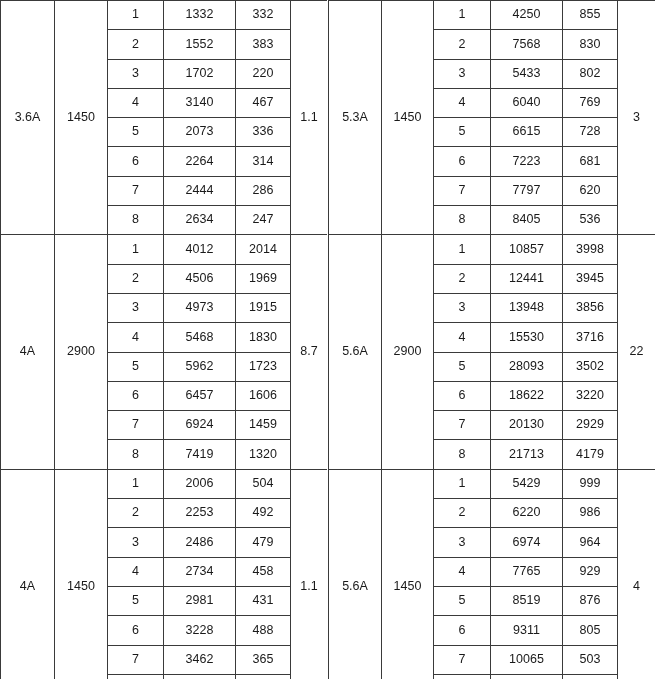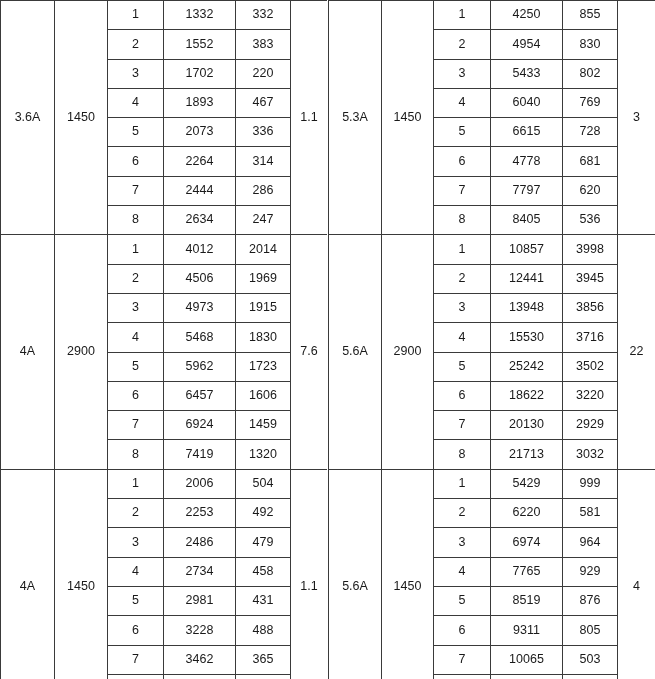--- a/index.html
+++ b/index.html
@@ -92,21 +92,21 @@
             <td>1552</td>
             <td>383</td>
           </tr>
           <tr>
             <td>3</td>
             <td>1702</td>
             <td>220</td>
           </tr>
           <tr>
             <td>4</td>
-            <td>1893</td>
+            <td>3140</td>
             <td>467</td>
           </tr>
           <tr>
             <td>5</td>
             <td>2073</td>
             <td>336</td>
           </tr>
           <tr>
             <td>6</td>
             <td>2264</td>
@@ -121,21 +121,21 @@
             <td>8</td>
             <td>2634</td>
             <td>247</td>
           </tr>
           <tr class="block-sep">
             <td rowspan="8">4A</td>
             <td rowspan="8">2900</td>
             <td>1</td>
             <td>4012</td>
             <td>2014</td>
-            <td rowspan="8">7.6</td>
+            <td rowspan="8">8.7</td>
           </tr>
           <tr>
             <td>2</td>
             <td>4506</td>
             <td>1969</td>
           </tr>
           <tr>
             <td>3</td>
             <td>4973</td>
             <td>1915</td>
@@ -228,41 +228,41 @@
           <tr>
             <td rowspan="8">5.3A</td>
             <td rowspan="8">1450</td>
             <td>1</td>
             <td>4250</td>
             <td>855</td>
             <td rowspan="8">3</td>
           </tr>
           <tr>
             <td>2</td>
-            <td>4954</td>
+            <td>7568</td>
             <td>830</td>
           </tr>
           <tr>
             <td>3</td>
             <td>5433</td>
             <td>802</td>
           </tr>
           <tr>
             <td>4</td>
             <td>6040</td>
             <td>769</td>
           </tr>
           <tr>
             <td>5</td>
             <td>6615</td>
             <td>728</td>
           </tr>
           <tr>
             <td>6</td>
-            <td>4778</td>
+            <td>7223</td>
             <td>681</td>
           </tr>
           <tr>
             <td>7</td>
             <td>7797</td>
             <td>620</td>
           </tr>
           <tr>
             <td>8</td>
             <td>8405</td>
@@ -286,50 +286,50 @@
             <td>13948</td>
             <td>3856</td>
           </tr>
           <tr>
             <td>4</td>
             <td>15530</td>
             <td>3716</td>
           </tr>
           <tr>
             <td>5</td>
-            <td>25242</td>
+            <td>28093</td>
             <td>3502</td>
           </tr>
           <tr>
             <td>6</td>
             <td>18622</td>
             <td>3220</td>
           </tr>
           <tr>
             <td>7</td>
             <td>20130</td>
             <td>2929</td>
           </tr>
           <tr>
             <td>8</td>
             <td>21713</td>
-            <td>3032</td>
+            <td>4179</td>
           </tr>
           <tr class="block-sep">
             <td rowspan="8">5.6A</td>
             <td rowspan="8">1450</td>
             <td>1</td>
             <td>5429</td>
             <td>999</td>
             <td rowspan="8">4</td>
           </tr>
           <tr>
             <td>2</td>
             <td>6220</td>
-            <td>581</td>
+            <td>986</td>
           </tr>
           <tr>
             <td>3</td>
             <td>6974</td>
             <td>964</td>
           </tr>
           <tr>
             <td>4</td>
             <td>7765</td>
             <td>929</td>

